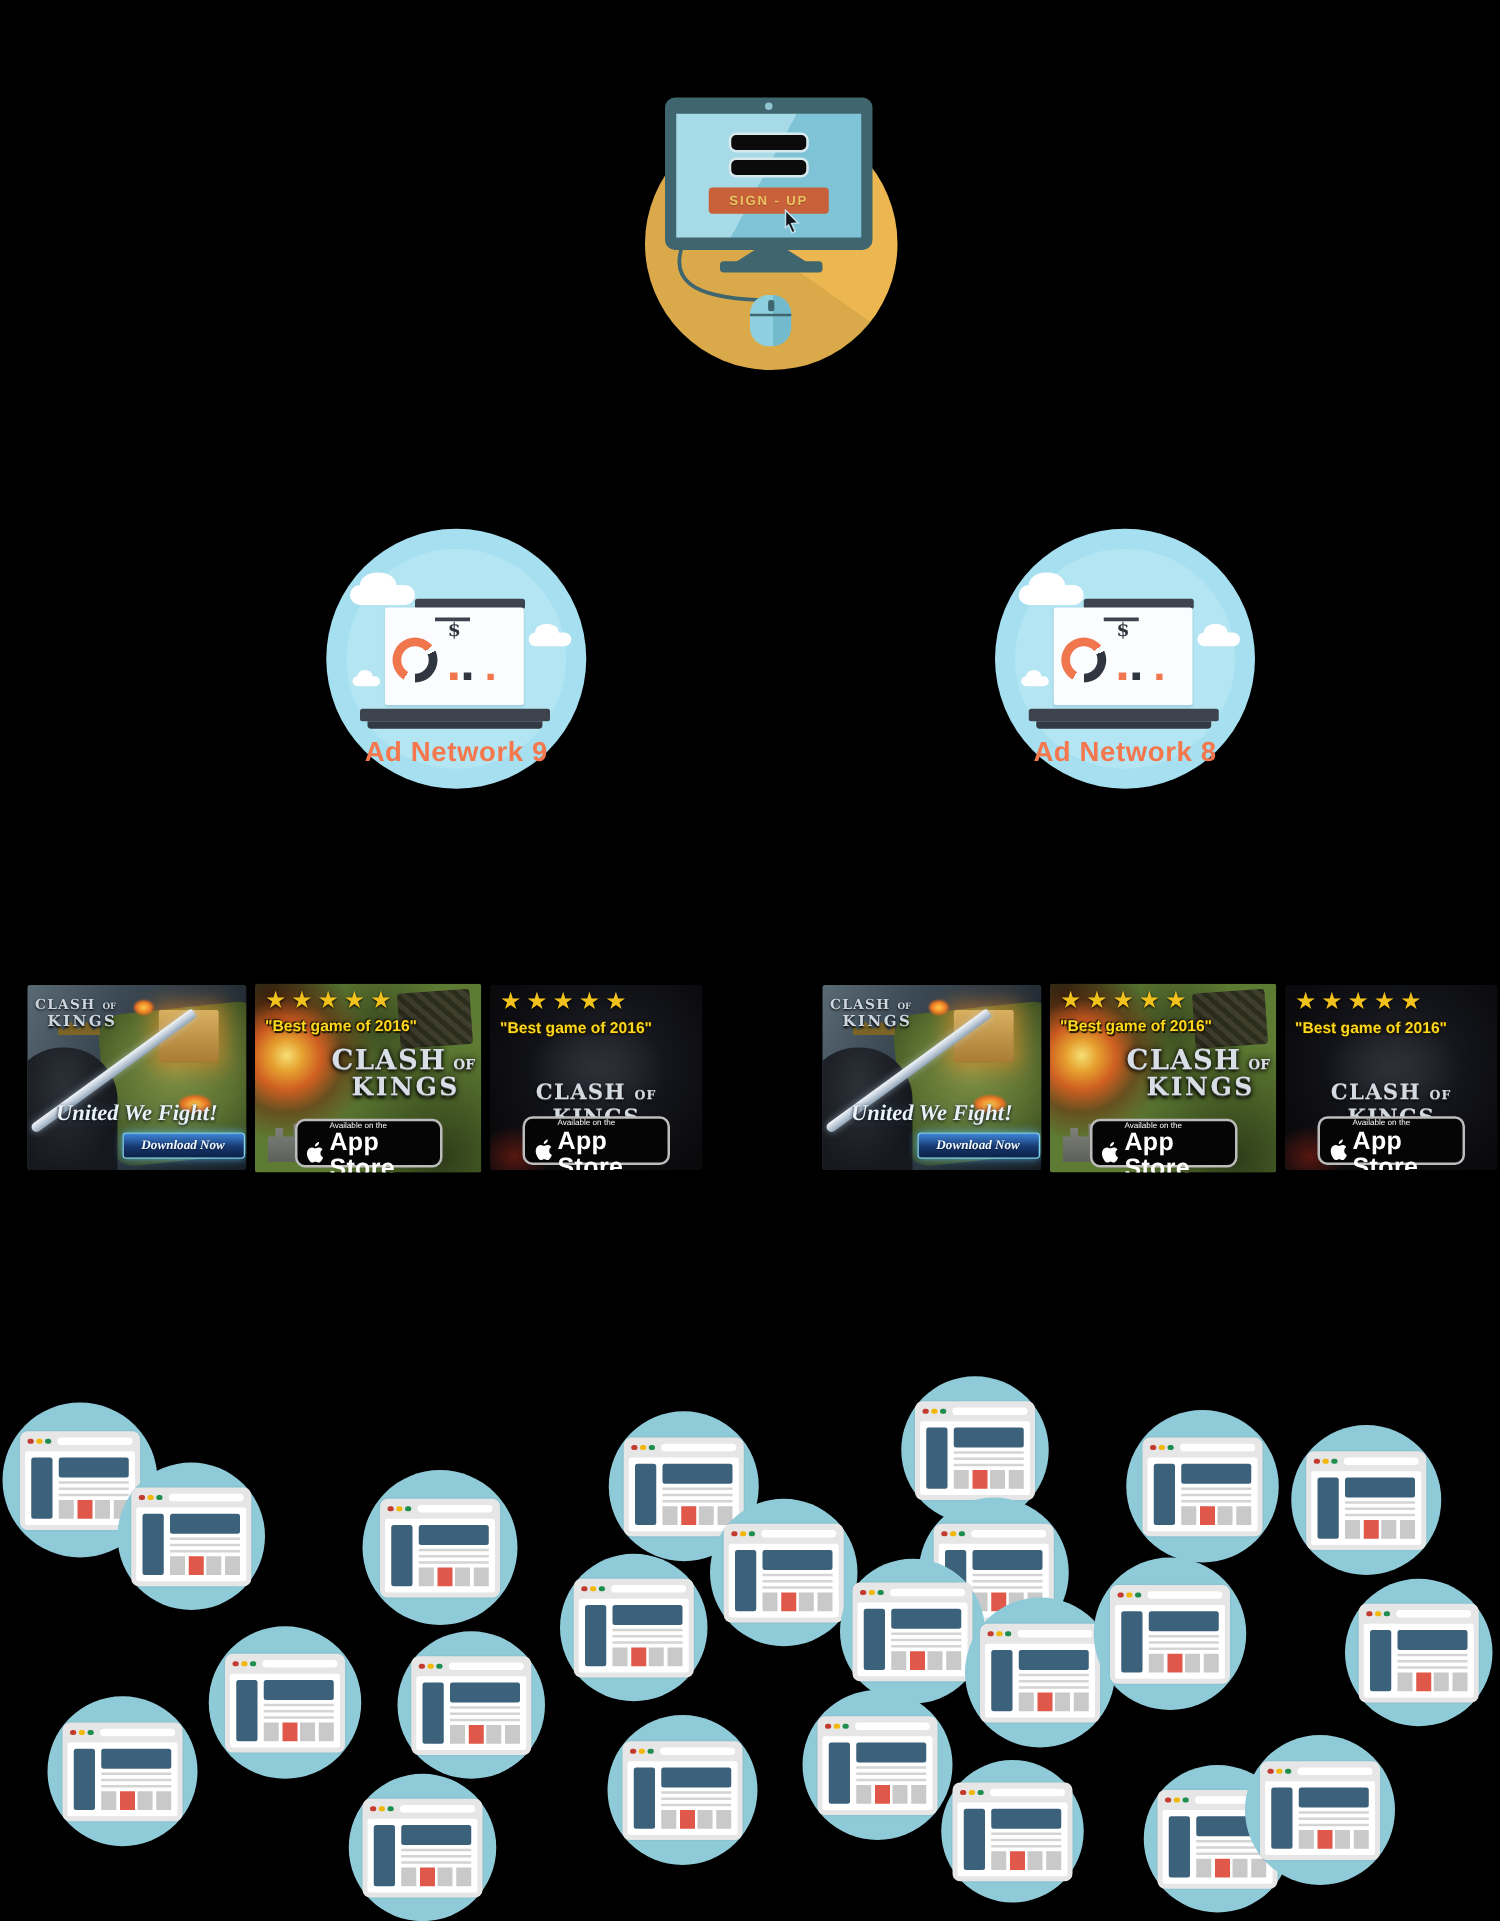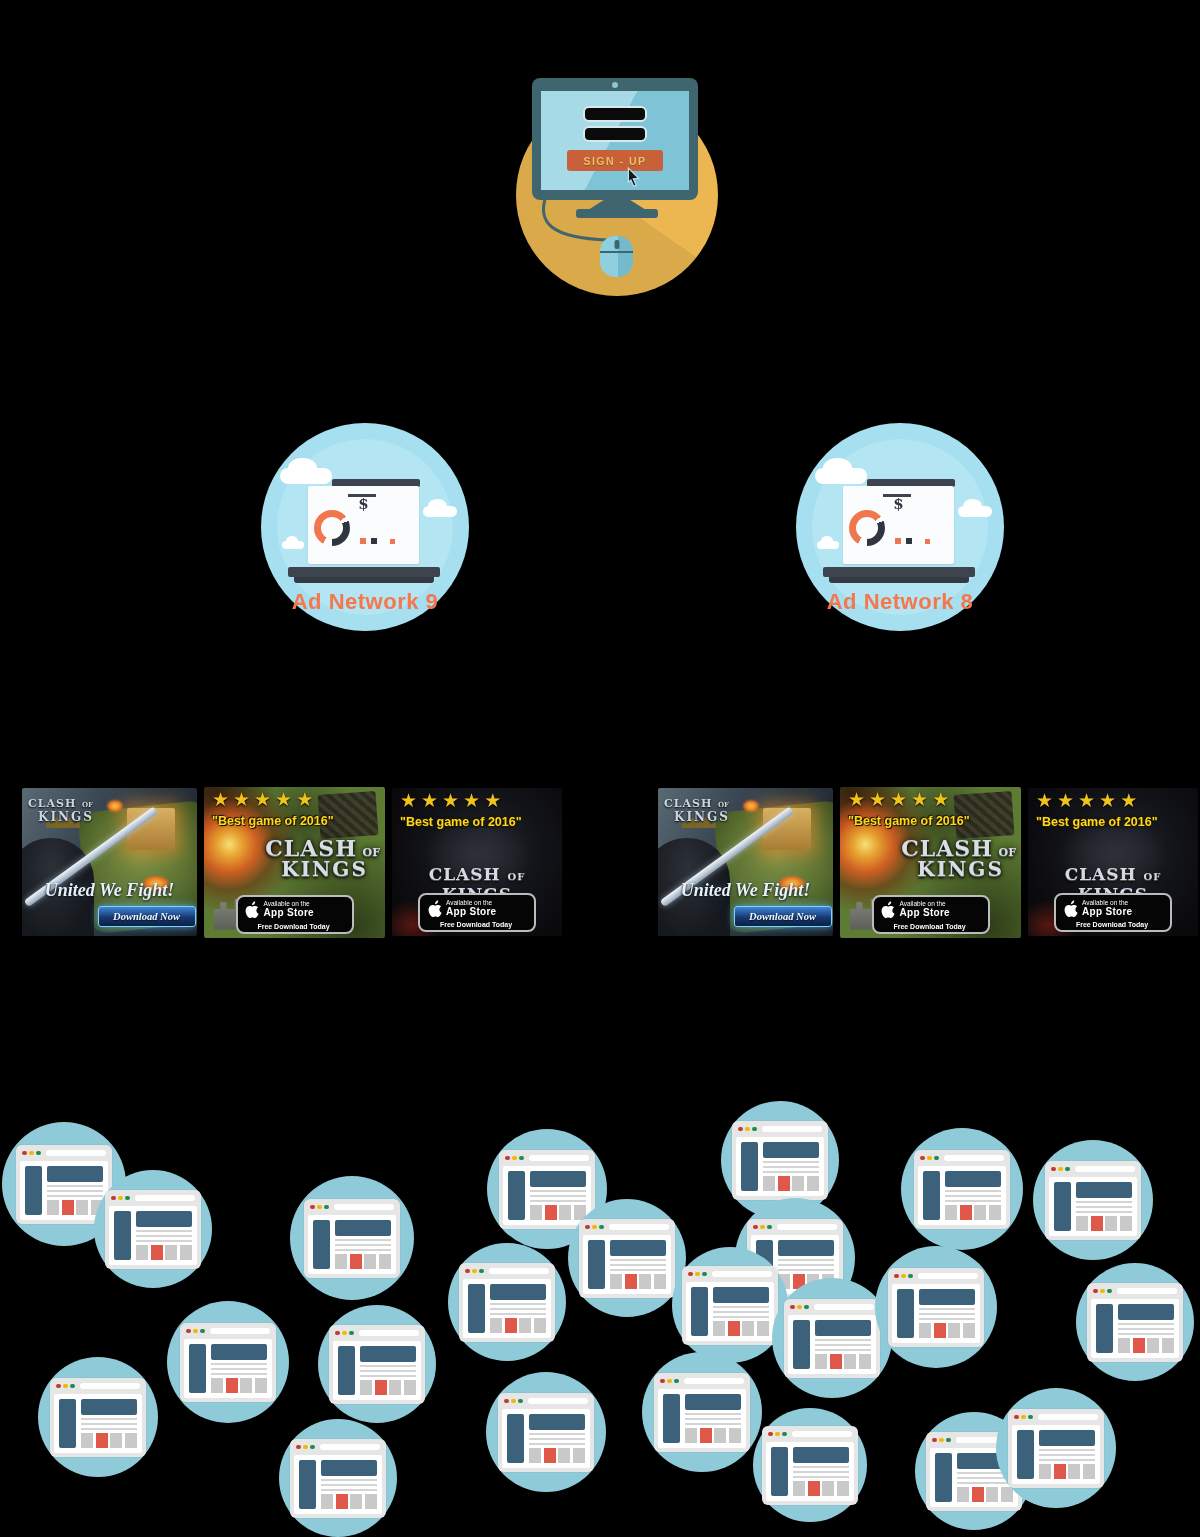--- a/index.html
+++ b/index.html
@@ -128,21 +128,21 @@
   .battle-logo .big{font-size:22px;letter-spacing:1px;}
   .battle-logo .of{font-size:11px;}
   .battle-logo .sub{display:block;font-size:20px;letter-spacing:2px;margin-left:16px;}
   .appstore-badge{position:absolute;left:50%;transform:translateX(-50%);bottom:4px;width:118px;height:39px;
       background:#050505;border:2px solid #bcbcbc;border-radius:8px;box-sizing:border-box;
       display:grid;grid-template-columns:24px 1fr;grid-template-rows:1fr auto;
       align-items:center;padding:1px 4px 2px 2px;}
   .apple-icon{grid-row:1;grid-column:1;width:15px;height:18px;margin:0 auto;}
   .store-text{grid-row:1;grid-column:2;display:flex;flex-direction:column;line-height:1.05;color:#fff;}
   .store-avail{font-size:6.5px;}
-  .store-name{font-size:10px;font-weight:bold;letter-spacing:.3px;}
+  .store-name{font-size:20px;font-weight:bold;letter-spacing:.3px;}
   .store-free{grid-row:2;grid-column:1 / span 2;text-align:center;color:#fff;font-size:7px;font-weight:bold;}
 
   
   .banner-dark{width:170px;height:148px;
       background:radial-gradient(circle at 55% 42%,#23242c 0%,#121318 45%,#0a0a0d 80%),#0a0a0d;}
   .banner-dark::before{content:"";position:absolute;left:-10px;bottom:-14px;width:60px;height:50px;
       background:radial-gradient(#571710,transparent 70%);}
   .dark-emblem{position:absolute;left:50%;top:40px;transform:translateX(-50%);width:110px;height:66px;
       background:radial-gradient(ellipse at 50% 40%,#2e3038 0%,rgba(20,21,26,0) 70%);}
   .dark-logo{position:absolute;left:0;right:0;top:76px;text-align:center;font-family:"DejaVu Serif",serif;

